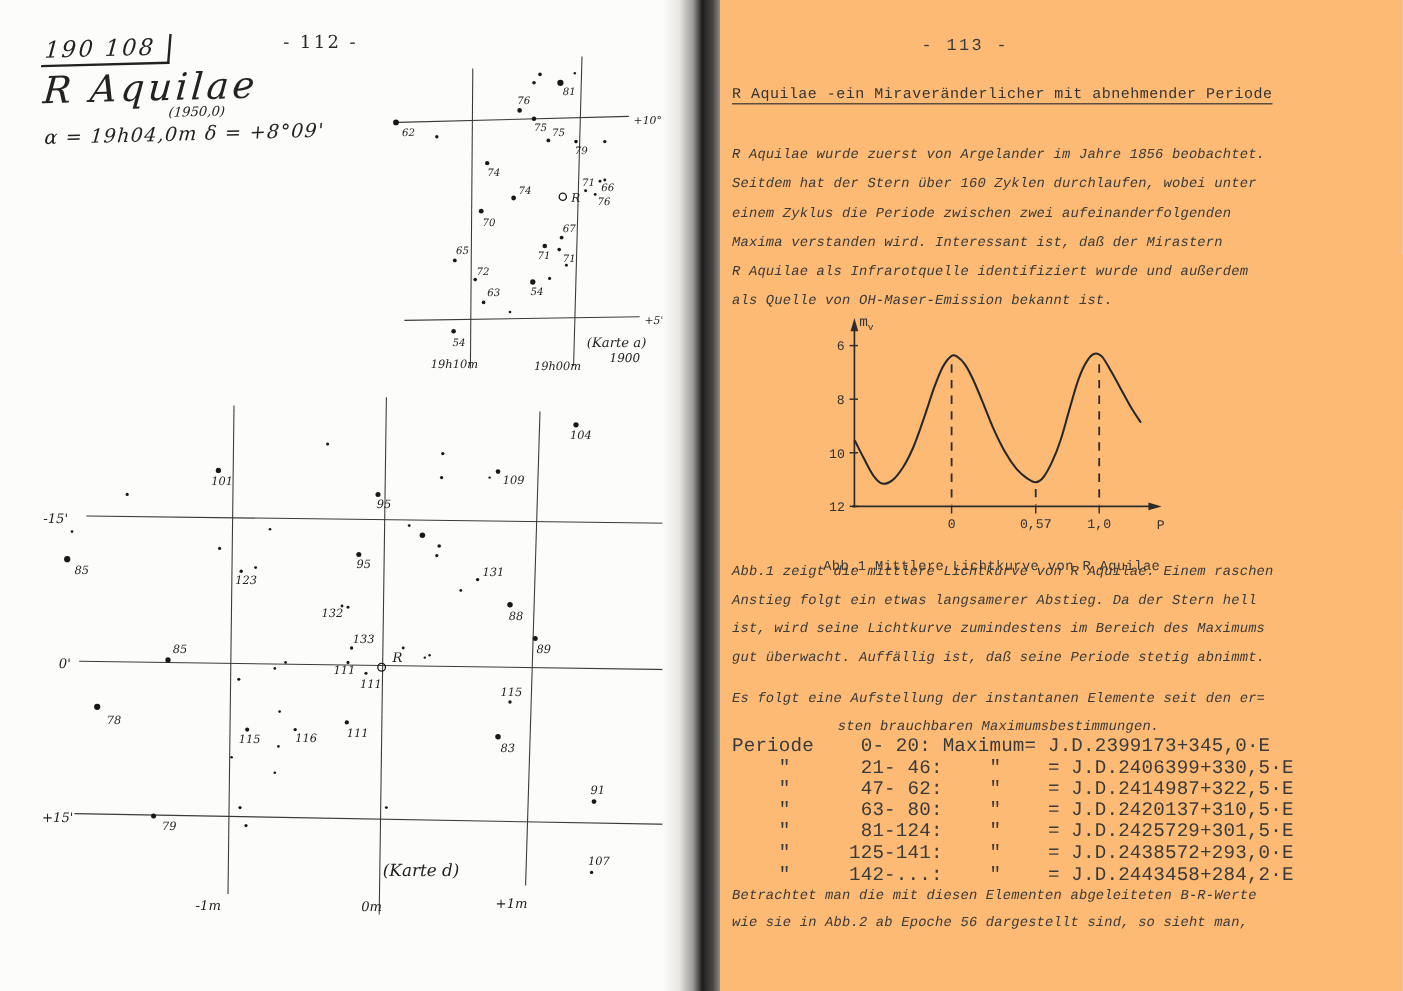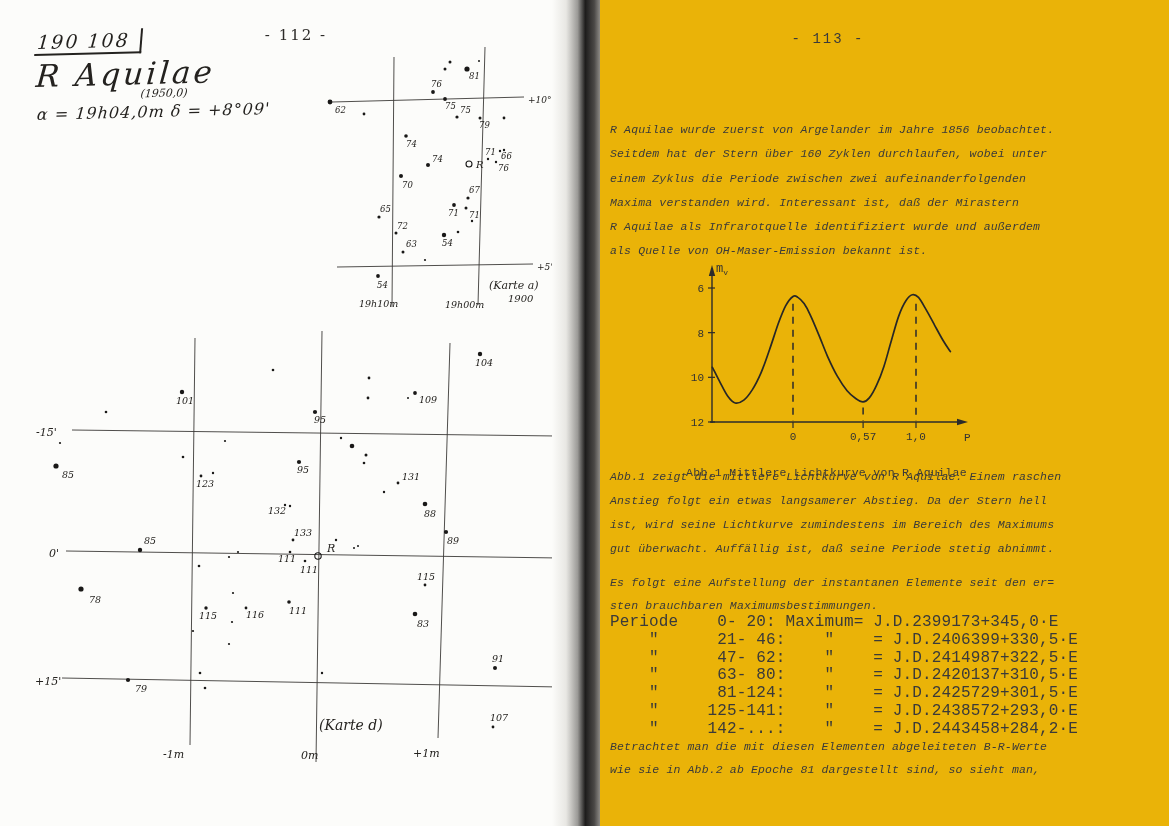--- a/index.html
+++ b/index.html
@@ -1,43 +1,43 @@
 <!DOCTYPE html>
 <html><head>
 <meta charset="utf-8">
 <style>
   html,body{margin:0;padding:0;background:#888;}
   #scan{position:relative;width:1169px;height:826px;overflow:hidden;background:#fbfbf9;
         font-family:"Liberation Sans",sans-serif;}
   
   #page-left{position:absolute;left:0;top:0;width:566px;height:826px;background:#fcfcfa;}
-  #page-right{position:absolute;left:600px;top:0;width:569px;height:826px;background:#eab308;}
+  #page-right{position:absolute;left:600px;top:0;width:569px;height:826px;background:#fdba74;}
   #gutter{position:absolute;left:552px;top:0;width:64px;height:826px;
     background:linear-gradient(90deg,#fcfcfa 0%,#e8e7e3 22%,#9b9a97 40%,#1d1c1b 52%,#4a4846 66%,#b3b0aa 80%,#e9e6e0 92%,#f3f1ec 100%);}
   
-  .pg-header{position:absolute;text-align:center;font-family:"DejaVu Serif",serif;
+  .pg-header{position:absolute;font-family:"DejaVu Serif",serif;
     font-size:15px;letter-spacing:2px;color:#2c2a28;}
   
   .hand{font-family:"DejaVu Serif",serif;font-style:italic;color:#24221f;}
   #hw-block{position:absolute;left:36px;top:28px;transform:rotate(-1.5deg);}
   #hw-catalog{display:inline-block;font-size:19px;letter-spacing:2px;
     border-bottom:2px solid #24221f;border-right:2px solid #24221f;
     padding:0 10px 1px 2px;transform:skewX(-6deg);}
   #hw-name{font-size:31px;letter-spacing:3px;margin-top:2px;transform:skewX(-6deg);}
   #hw-epoch{font-size:11px;margin-left:104px;margin-top:-4px;transform:skewX(-6deg);}
   #hw-coords{font-size:16px;letter-spacing:1px;margin-top:2px;transform:skewX(-6deg);}
   
   .tw{font-family:"Liberation Mono","DejaVu Sans Mono",monospace;color:#3a3a3a;}
   #pr-title{position:absolute;left:10px;top:72px;font-size:12.5px;letter-spacing:0.4px;
     text-decoration:underline;text-underline-offset:4px;color:#343434;}
   .para{position:absolute;left:10px;font-size:11.5px;letter-spacing:0.15px;
     white-space:pre-line;color:#3a3a3a;font-style:italic;}
   #para1{top:118px;line-height:24.3px;}
   #para2{top:465px;line-height:24px;}
-  #para3{top:572px;line-height:22.5px;}
+  #para3{top:572px;line-height:22.5px;text-align:center;}
   #para4{top:736px;line-height:22.5px;}
   #fig-caption{position:absolute;left:86px;top:466px;font-size:11.5px;letter-spacing:0.3px;}
   #elements-table{position:absolute;left:10px;top:614px;font-size:16px;line-height:17.8px;
     white-space:pre;letter-spacing:0.15px;}
   svg{position:absolute;overflow:visible;}
   #karte-a{left:325px;top:45px;}
   #karte-d{left:35px;top:330px;}
   #lightcurve{left:88px;top:258px;}
 </style>
 </head>
@@ -212,20 +212,21 @@
         <text x="0" y="355" font-size="11" font-family="DejaVu Serif,serif" font-style="italic" fill="#24221f">+15'</text>
         <text x="284" y="400" font-size="14" font-family="DejaVu Serif,serif" font-style="italic" fill="#24221f">(Karte d)</text>
       </svg>
   </div>
 
   <div id="gutter"></div>
 
   <div id="page-right">
     <div class="pg-header tw" style="left:168px;top:31px;width:120px;font-family:'Liberation Mono',monospace;font-size:14px;">- 113 -</div>
 
+    <div id="pr-title" class="tw">R Aquilae -ein Miraveränderlicher mit abnehmender Periode</div>
 
     <div id="para1" class="para tw">R Aquilae wurde zuerst von Argelander im Jahre 1856 beobachtet.
 Seitdem hat der Stern über 160 Zyklen durchlaufen, wobei unter
 einem Zyklus die Periode zwischen zwei aufeinanderfolgenden
 Maxima verstanden wird. Interessant ist, daß der Mirastern
 R Aquilae als Infrarotquelle identifiziert wurde und außerdem
 als Quelle von OH-Maser-Emission bekannt ist.</div>
 
     <svg id="lightcurve" width="300" height="195" viewBox="0 0 300 195">
         <line x1="24" y1="165" x2="24" y2="14" stroke="#2b2b2b" stroke-width="1.4"></line>
@@ -260,16 +261,16 @@
 Anstieg folgt ein etwas langsamerer Abstieg. Da der Stern hell
 ist, wird seine Lichtkurve zumindestens im Bereich des Maximums
 gut überwacht. Auffällig ist, daß seine Periode stetig abnimmt.</div>
 
     <div id="para3" class="para tw">Es folgt eine Aufstellung der instantanen Elemente seit den er=
 sten brauchbaren Maximumsbestimmungen.</div>
 
     <div id="elements-table" class="tw"><div>Periode    0- 20: Maximum= J.D.2399173+345,0·E</div><div>    "      21- 46:    "    = J.D.2406399+330,5·E</div><div>    "      47- 62:    "    = J.D.2414987+322,5·E</div><div>    "      63- 80:    "    = J.D.2420137+310,5·E</div><div>    "      81-124:    "    = J.D.2425729+301,5·E</div><div>    "     125-141:    "    = J.D.2438572+293,0·E</div><div>    "     142-...:    "    = J.D.2443458+284,2·E</div></div>
 
     <div id="para4" class="para tw">Betrachtet man die mit diesen Elementen abgeleiteten B-R-Werte
-wie sie in Abb.2 ab Epoche 81 dargestellt sind, so sieht man,</div>
+wie sie in Abb.2 ab Epoche 56 dargestellt sind, so sieht man,</div>
   </div>
 
 </div>
 
 </body></html>

